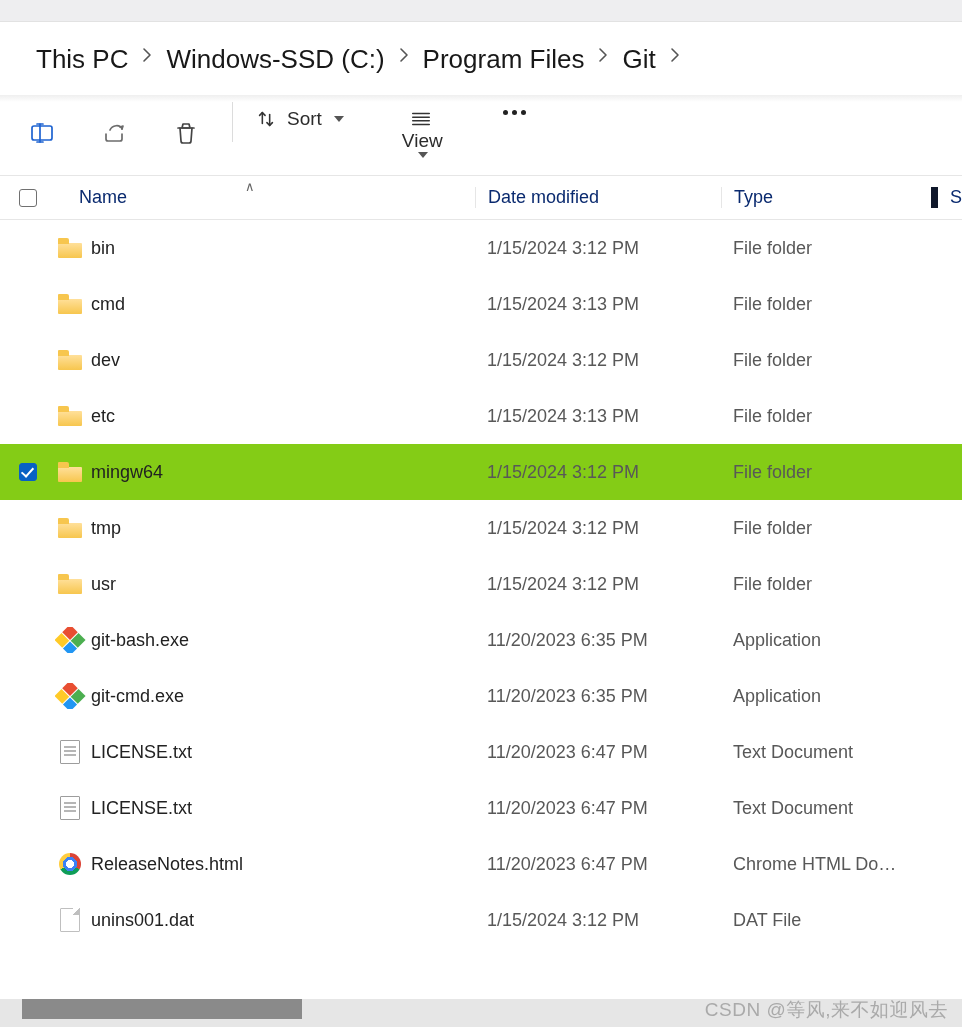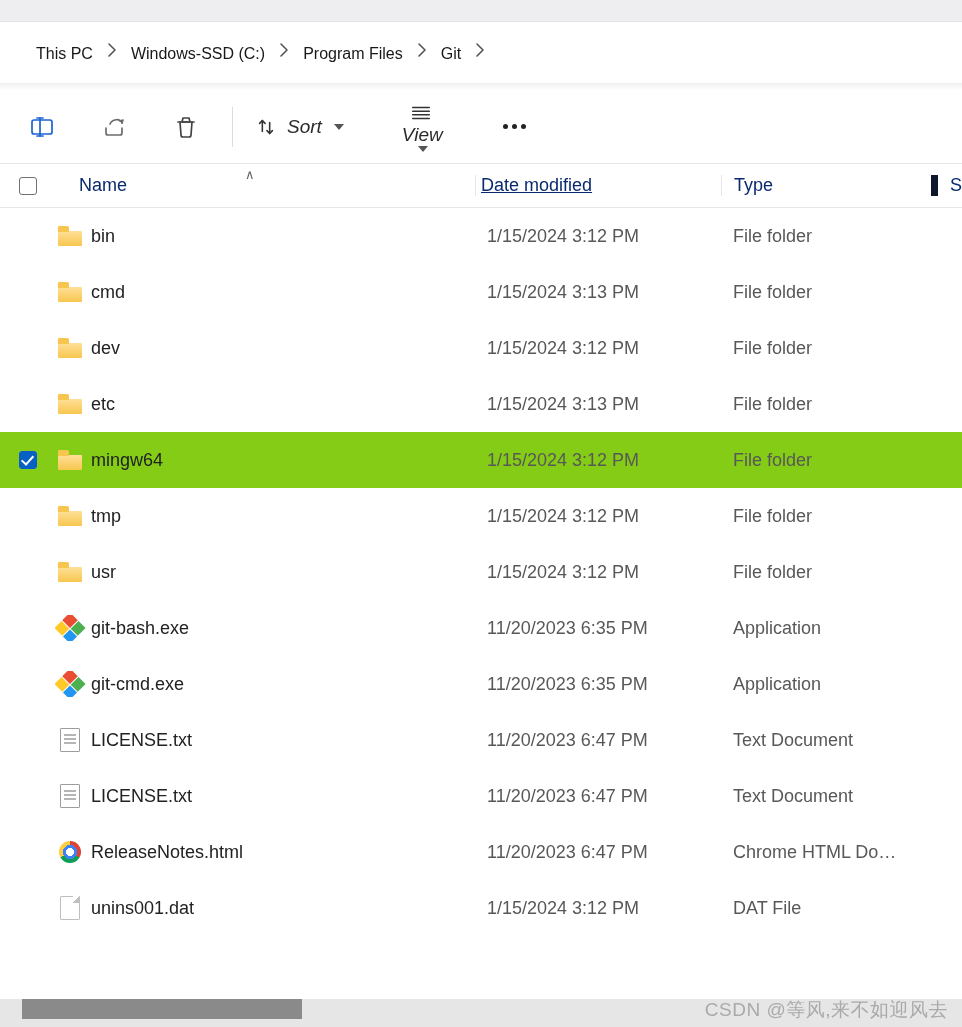--- a/index.html
+++ b/index.html
@@ -28,21 +28,21 @@
     padding: 20px 12px 18px 30px;
     border-bottom: 1px solid #f0f0f0;
     white-space: nowrap;
   }
   .breadcrumb-item {
     display: inline-flex;
     align-items: center;
     vertical-align: middle;
   }
   .breadcrumb-text {
-    font-size: 16px;
+    font-size: 26px;
     color: #181818;
     padding: 2px 6px;
   }
   .chev {
     display:inline-block;
     width: 26px;
     text-align:center;
     color:#555;
   }
   .chev svg { width: 10px; height: 16px; }
@@ -53,25 +53,24 @@
 
   
   .shadow-strip {
     height: 6px;
     background: linear-gradient(#f1f1f1, #fff);
   }
 
   
   .toolbar {
     display: flex;
-    align-items: center;
+    align-items: flex-start;
     height: 74px;
     padding: 0 16px 0 6px;
     border-bottom: 1px solid #e6e6e6;
-    font-style: italic;
   }
   .tool-btn {
     width: 72px;
     height: 62px;
     display: flex;
     align-items: center;
     justify-content: center;
   }
   .tool-btn.rename svg { stroke:#1e63d1; }
   .tool-btn svg { width:24px; height:24px; }
@@ -117,21 +116,21 @@
   }
   .hdr-check { width:55px; display:flex; justify-content:center; }
   .checkbox {
     width:18px;height:18px;border:1.5px solid #707070;border-radius:3px;
     background:#fff;
   }
   .hdr-name { flex: 0 0 420px; position:relative; padding-left:24px;}
   .sort-caret {
     position:absolute; top:-8px; left:190px; font-size:13px; color:#666;
   }
-  .hdr-date { flex: 0 0 246px; border-left:1px solid #e6e6e6; padding-left:5px;text-decoration:underline;}
+  .hdr-date { flex: 0 0 246px; border-left:1px solid #e6e6e6; padding-left:12px;}
   .hdr-type { flex: 0 0 210px; border-left:1px solid #e6e6e6; padding-left:12px;}
   .hdr-size { flex: 1; border-left:7px solid #0f172a; padding-left:12px; overflow:hidden;}
 
   
   .file-list { }
   .row {
     display:flex;
     align-items:center;
     height:56px;
     font-size:18px;

